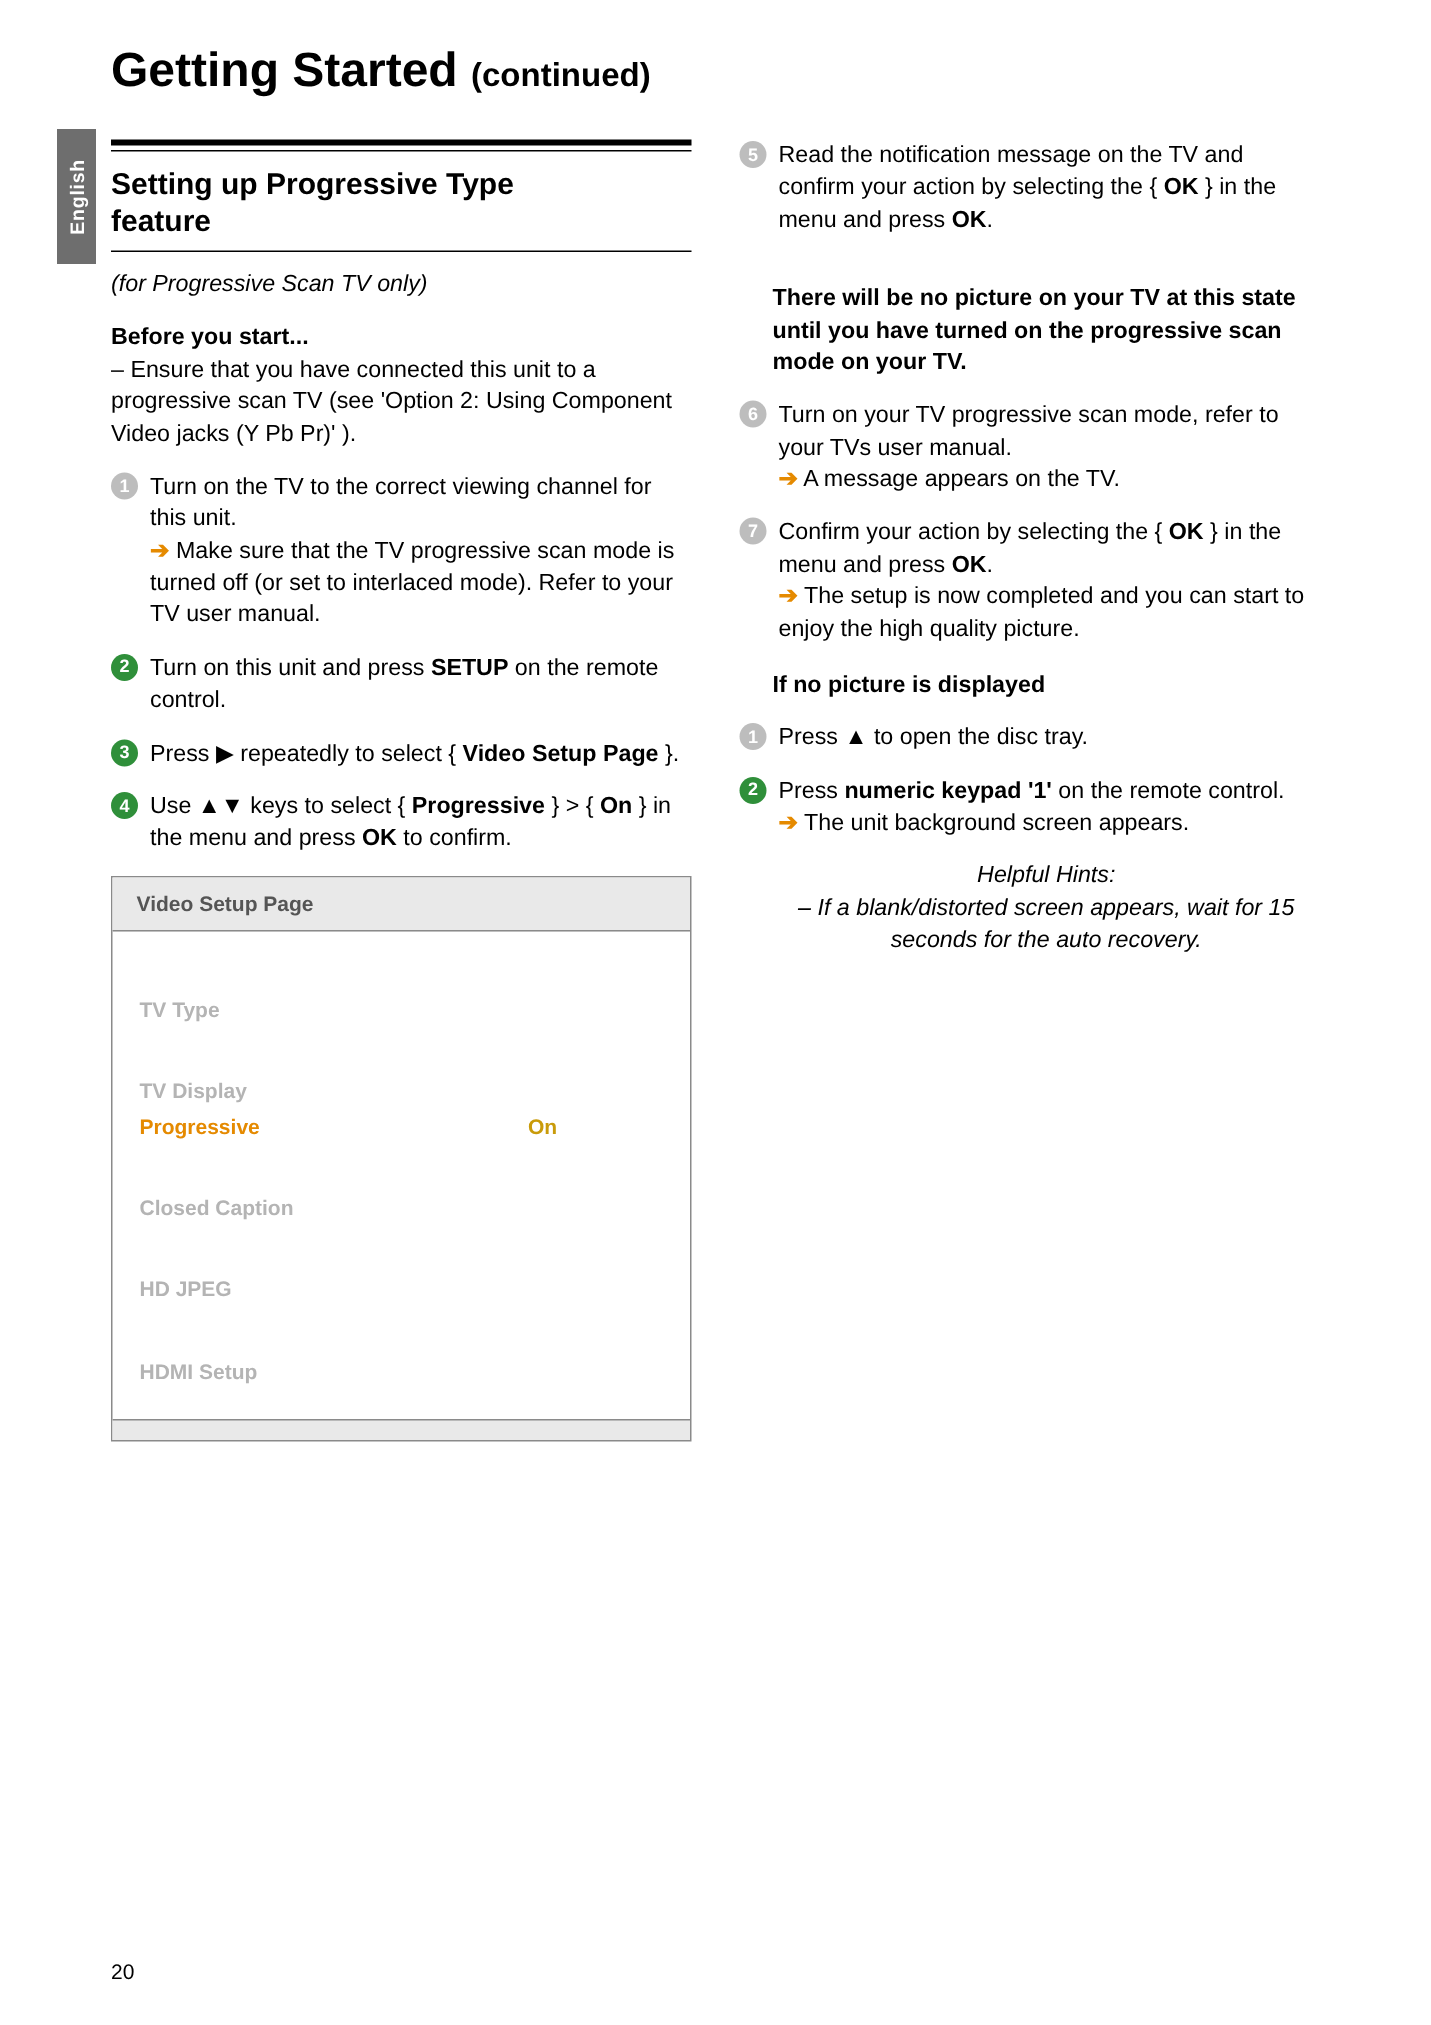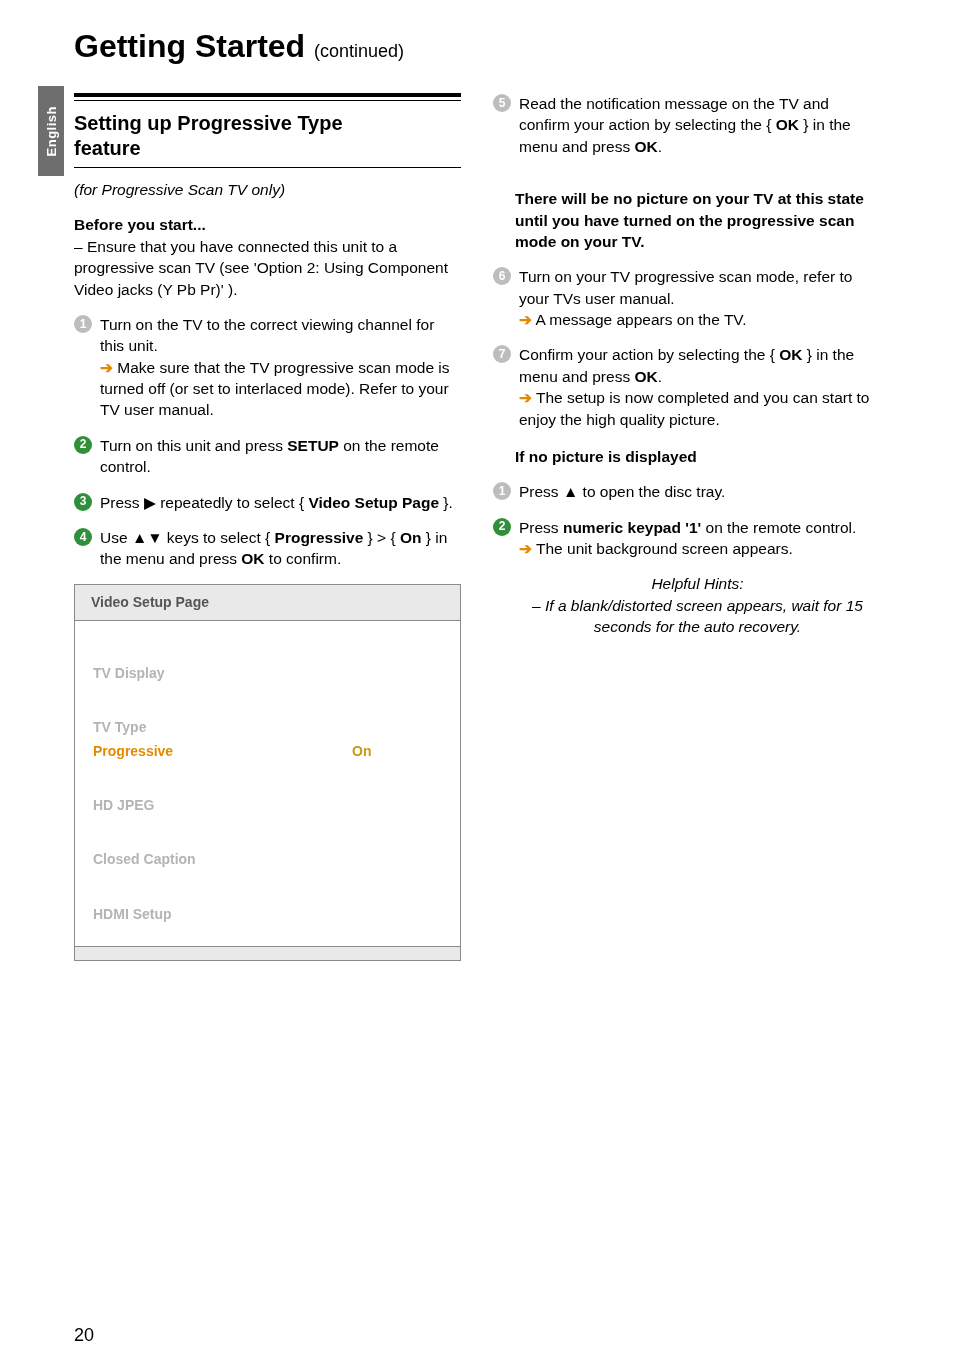--- a/index.html
+++ b/index.html
@@ -1,21 +1,21 @@
 <!DOCTYPE html>
 <html><head>
   <meta charset="utf-8">
   <style>
     * { margin:0; padding:0; box-sizing:border-box; }
     body { font-family: Arial, Helvetica, sans-serif; color:#000; background:#fff; }
     .page { width:954px; height:1350px; position:relative; padding:28px 74px 40px 74px; }
     .tab { position:absolute; left:38px; top:86px; width:26px; height:90px; background:#6e6e6e; color:#fff; font-size:13px; font-weight:bold; display:flex; align-items:center; justify-content:center; writing-mode:vertical-rl; text-orientation:mixed; border-radius:0; }
     .tab span { transform: rotate(180deg); letter-spacing:0.5px; }
     h1.title { font-size:32px; font-weight:bold; margin-bottom:28px; }
-    h1.title .cont { font-size:18px; font-weight:normal; }
+    h1.title .cont { font-size:22px; font-weight:bold; }
     .rule-top { border-top:4px solid #000; border-bottom:1px solid #000; height:8px; margin:0 0 10px 0; }
     .rule-bot { border-top:1px solid #000; height:2px; margin:6px 0 10px 0; }
     .section-head { font-size:20px; font-weight:bold; line-height:1.25; margin-bottom:4px; }
     .columns { display:flex; gap:32px; }
     .col { flex:1; font-size:15.5px; line-height:1.38; }
     .col p { margin-bottom:14px; }
     .col .indent { padding-left:22px; }
     .step { display:flex; gap:8px; margin-bottom:14px; }
     .bullet { flex:0 0 18px; height:18px; border-radius:50%; background:#bdbdbd; color:#fff; font-size:12px; font-weight:bold; display:flex; align-items:center; justify-content:center; margin-top:1px; }
     .bullet.green { background:#2f8f3a; }
@@ -25,21 +25,21 @@
     em, i, .ital { }
     .menu { border:1px solid #8a8a8a; margin-top:6px; }
     .menu-head { background:#e9e9e9; padding:8px 16px; font-weight:bold; font-size:14px; border-bottom:1px solid #8a8a8a; color:#555; }
     .menu-body { padding:10px 18px 20px 18px; font-size:14px; color:#b4b4b4; position:relative; }
     .menu-body .row { display:flex; }
     .menu-body .l { flex:1; padding:2px 0; }
     .menu-body .r { width:90px; padding:2px 0; }
     .menu-body .active { color:#e58a00; font-weight:bold; }
     .menu-body .val-active { color:#c99b0a; font-weight:bold; }
     .menu-foot { height:14px; background:#e9e9e9; border-top:1px solid #8a8a8a; }
-    .page-num { position:absolute; left:74px; bottom:4px; font-size:18px; }
+    .page-num { position:absolute; left:74px; bottom:28px; font-size:14px; }
     .bold { font-weight:bold;margin-top:31px; }
     .sub-h { font-weight:bold; margin-bottom:10px; margin-top:16px; }
     .hints { font-style:italic;text-align:center; }
     .tri { font-family: Arial, sans-serif; }
   </style>
 </head>
 <body>
 
 <div class="page">
 
@@ -97,37 +97,37 @@
         <div class="bullet green">4</div>
         <div class="step-body">
           <span>Use </span><span class="tri">▲▼</span><span> keys to select { </span><b>Progressive</b><span> } &gt; { </span><b>On</b><span> } in the menu and press </span><b>OK</b><span> to confirm.</span>
         </div>
       </div>
 
       <div class="menu">
         <div class="menu-head">Video Setup Page</div>
         <div class="menu-body">
           <div class="row">
-              <div class="l bold">TV Display</div>
+              <div class="l bold">TV Type</div>
               <div class="r"></div>
             </div>
           <div class="row">
-              <div class="l bold">TV Type</div>
+              <div class="l bold">TV Display</div>
               <div class="r"></div>
             </div>
           <div class="row">
               <div class="l active">Progressive</div>
               <div class="r val-active">On</div>
             </div>
           <div class="row">
-              <div class="l bold">HD JPEG</div>
+              <div class="l bold">Closed Caption</div>
               <div class="r"></div>
             </div>
           <div class="row">
-              <div class="l bold">Closed Caption</div>
+              <div class="l bold">HD JPEG</div>
               <div class="r"></div>
             </div>
           <div class="row">
               <div class="l bold">HDMI Setup</div>
               <div class="r"></div>
             </div>
         </div>
         <div class="menu-foot"></div>
       </div>
     </div>

